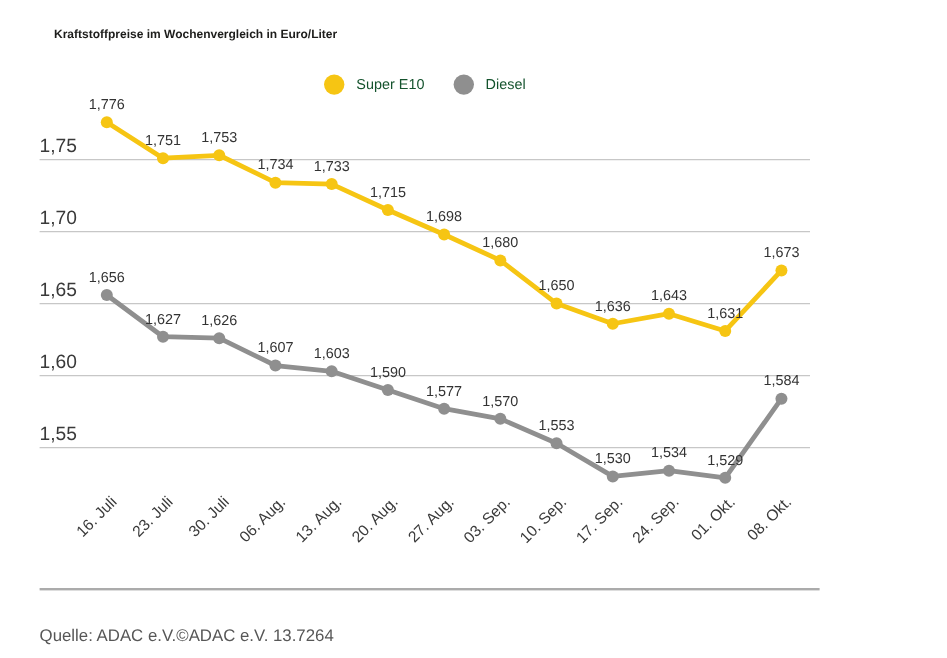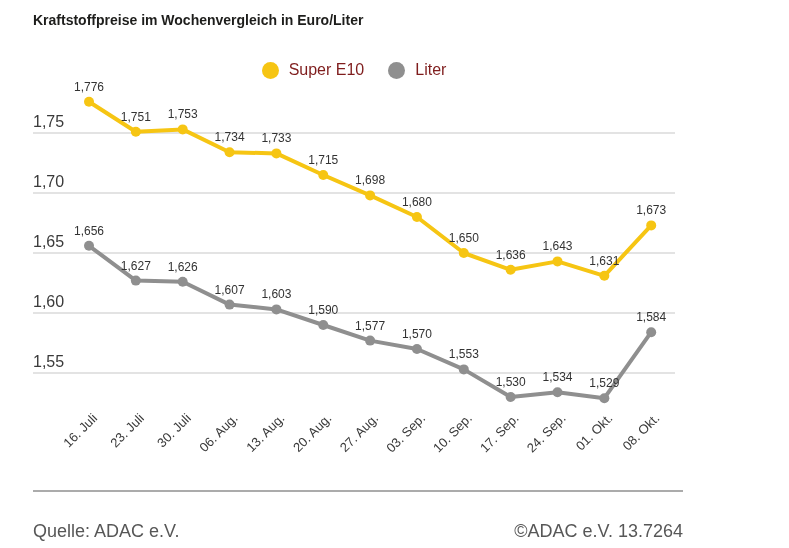--- a/index.html
+++ b/index.html
@@ -4,59 +4,59 @@
 <style>
   html,body{margin:0;padding:0;background:#ffffff;}
   .page{
     position:relative;
     width:789px;height:548px;
     background:#ffffff;
     overflow:hidden;
     font-family:"Liberation Sans", sans-serif;
   }
   .chart-title{
-    position:absolute;left:33px;top:12px;margin:0;
-    font-size:14px;font-weight:700;color:#1d1d1b;
+    position:absolute;left:33px;top:12px;margin:12px;
+    font-size:10px;font-weight:700;color:#1d1d1b;
   }
   .legend{
     position:absolute;left:33px;top:61px;width:642px;height:18px;
     display:flex;justify-content:center;align-items:center;gap:24px;
   }
   .legend-item{display:flex;align-items:center;gap:10px;}
   .legend-dot{width:17px;height:17px;border-radius:50%;display:inline-block;}
-  .legend-label{font-size:16px;color:#7f1d1d;}
+  .legend-label{font-size:12px;color:#14532d;}
   svg#chart{position:absolute;left:0;top:0;}
   .ytick{font-family:"Liberation Sans",sans-serif;font-size:16px;fill:#3a3a3a;}
   .xtick{font-family:"Liberation Sans",sans-serif;font-size:13px;fill:#3a3a3a;}
   .dlabel{font-family:"Liberation Sans",sans-serif;font-size:12px;fill:#333333;}
   .footer-sep{
     position:absolute;left:33px;top:490px;width:650px;height:2px;
     background:#ababab;
   }
   .footer-row{
     position:absolute;left:33px;top:521px;width:650px;
-    display:flex;justify-content:space-between;
-    font-size:18px;color:#575757;
+    display:flex;
+    font-size:14px;color:#575757;
   }
 </style>
 </head>
 <body>
 
 <div class="page">
 
   <h1 class="chart-title">Kraftstoffpreise im Wochenvergleich in Euro/Liter</h1>
 
   <div class="legend">
     <div class="legend-item">
       <span class="legend-dot" style="background: rgb(246, 197, 19);"></span>
       <span class="legend-label">Super E10</span>
     </div>
     <div class="legend-item">
       <span class="legend-dot" style="background: rgb(143, 143, 143);"></span>
-      <span class="legend-label">Liter</span>
+      <span class="legend-label">Diesel</span>
     </div>
   </div>
 
   <svg id="chart" width="789" height="548" viewBox="0 0 789 548">
       <line x1="33" x2="675" y1="133" y2="133" stroke="#c7c7c7" stroke-width="1"></line>
       <text x="33" y="127" class="ytick">1,75</text>
       <line x1="33" x2="675" y1="193.00000000000006" y2="193.00000000000006" stroke="#c7c7c7" stroke-width="1"></line>
       <text x="33" y="187.00000000000006" class="ytick">1,70</text>
       <line x1="33" x2="675" y1="253.0000000000001" y2="253.0000000000001" stroke="#c7c7c7" stroke-width="1"></line>
       <text x="33" y="247.0000000000001" class="ytick">1,65</text>

